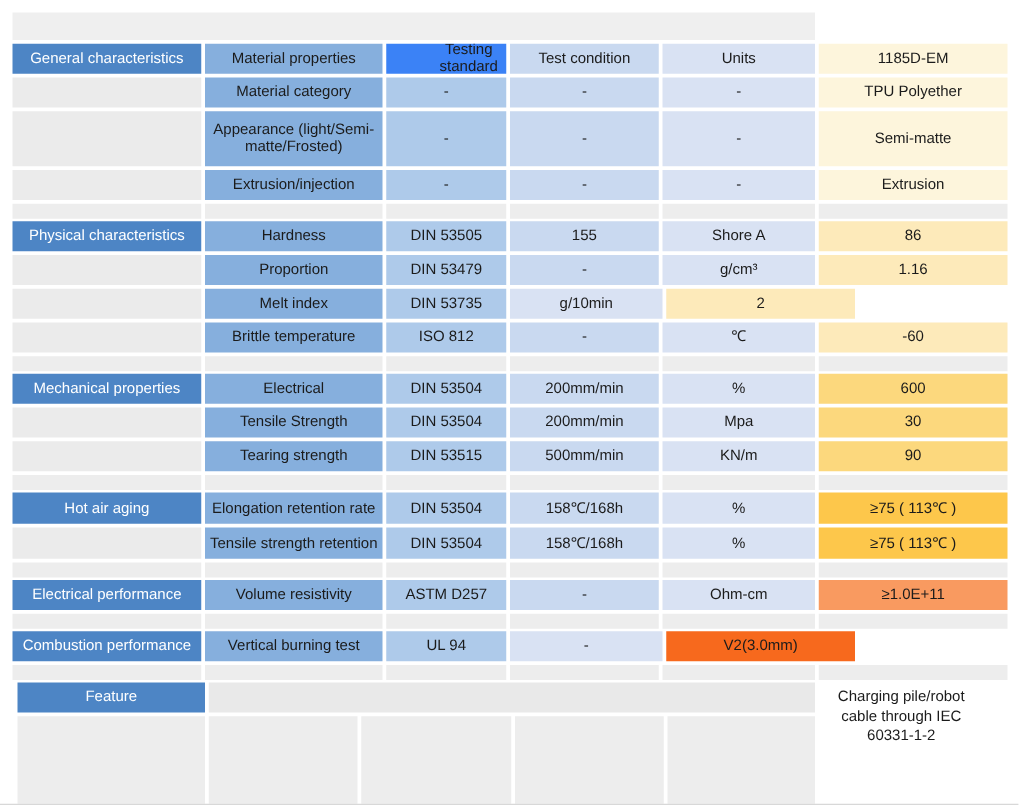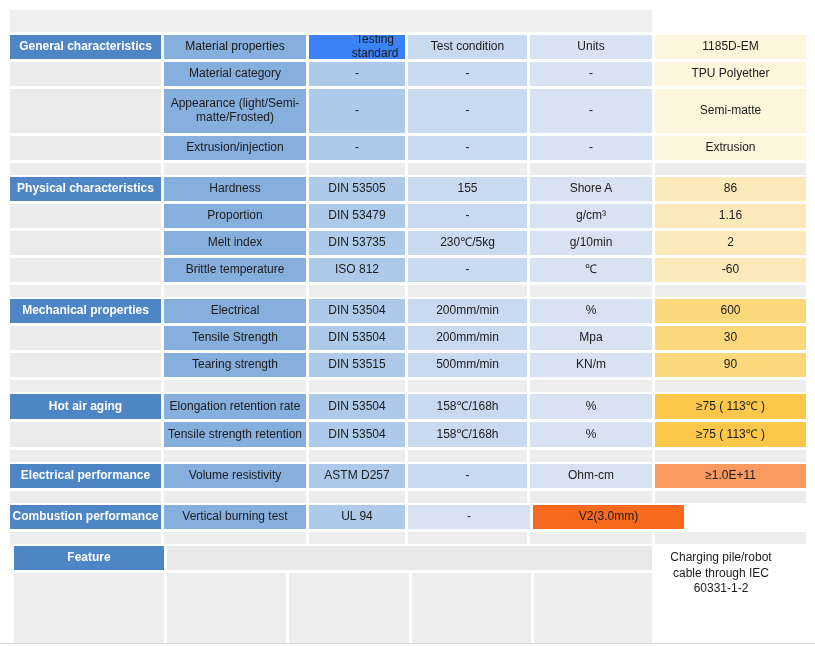--- a/index.html
+++ b/index.html
@@ -16,21 +16,21 @@
   .cell{
     box-sizing:border-box;
     display:flex;align-items:center;justify-content:center;
     text-align:center;
     font-size:12px;color:#1b1b1b;line-height:1.15;
     overflow:hidden;
   }
   .c1{width:151px}.c2{width:142px}.c3{width:96px}.c4{width:119px}.c5{width:122px}.c6{width:151px}
   .r22{height:22px}.r24{height:24px}.r25{height:25px}.r44{height:44px}
   .gaprow{height:12px;margin-bottom:2px}
-  .cat{background:#4d85c5;color:#ffffff;font-weight:bold;}
+  .cat{background:#4d85c5;color:#ffffff;font-weight:normal;}
   .modelhdr{background:#4c81c1;color:#ffffff;font-weight:bold;}
   .blank{background:#ebebeb;}
   .gapcell{background:#ededed;}
   .p{background:#86afdd;}
   .s{background:#aecaea;}
   .shdr{background:#3b82f6;padding-left:36px;}
   .cnd{background:#c9d9f0;}
   .u{background:#d9e2f3;}
   .v-gen{background:#fdf5dc}
   .v-phy{background:#fdeaba}
@@ -116,21 +116,20 @@
     <div class="cell c2 p">Proportion</div>
     <div class="cell c3 s">DIN 53479</div>
     <div class="cell c4 cnd">-</div>
     <div class="cell c5 u">g/cm³</div>
     <div class="cell c6 v-phy">1.16</div>
   </div>
   <div class="row r24">
     <div class="cell c1 blank"></div>
     <div class="cell c2 p">Melt index</div>
     <div class="cell c3 s">DIN 53735</div>
-    <div class="cell c4 cnd">230℃/5kg</div>
     <div class="cell c5 u">g/10min</div>
     <div class="cell c6 v-phy">2</div>
   </div>
   <div class="row r24">
     <div class="cell c1 blank"></div>
     <div class="cell c2 p">Brittle temperature</div>
     <div class="cell c3 s">ISO 812</div>
     <div class="cell c4 cnd">-</div>
     <div class="cell c5 u">℃</div>
     <div class="cell c6 v-phy">-60</div>

